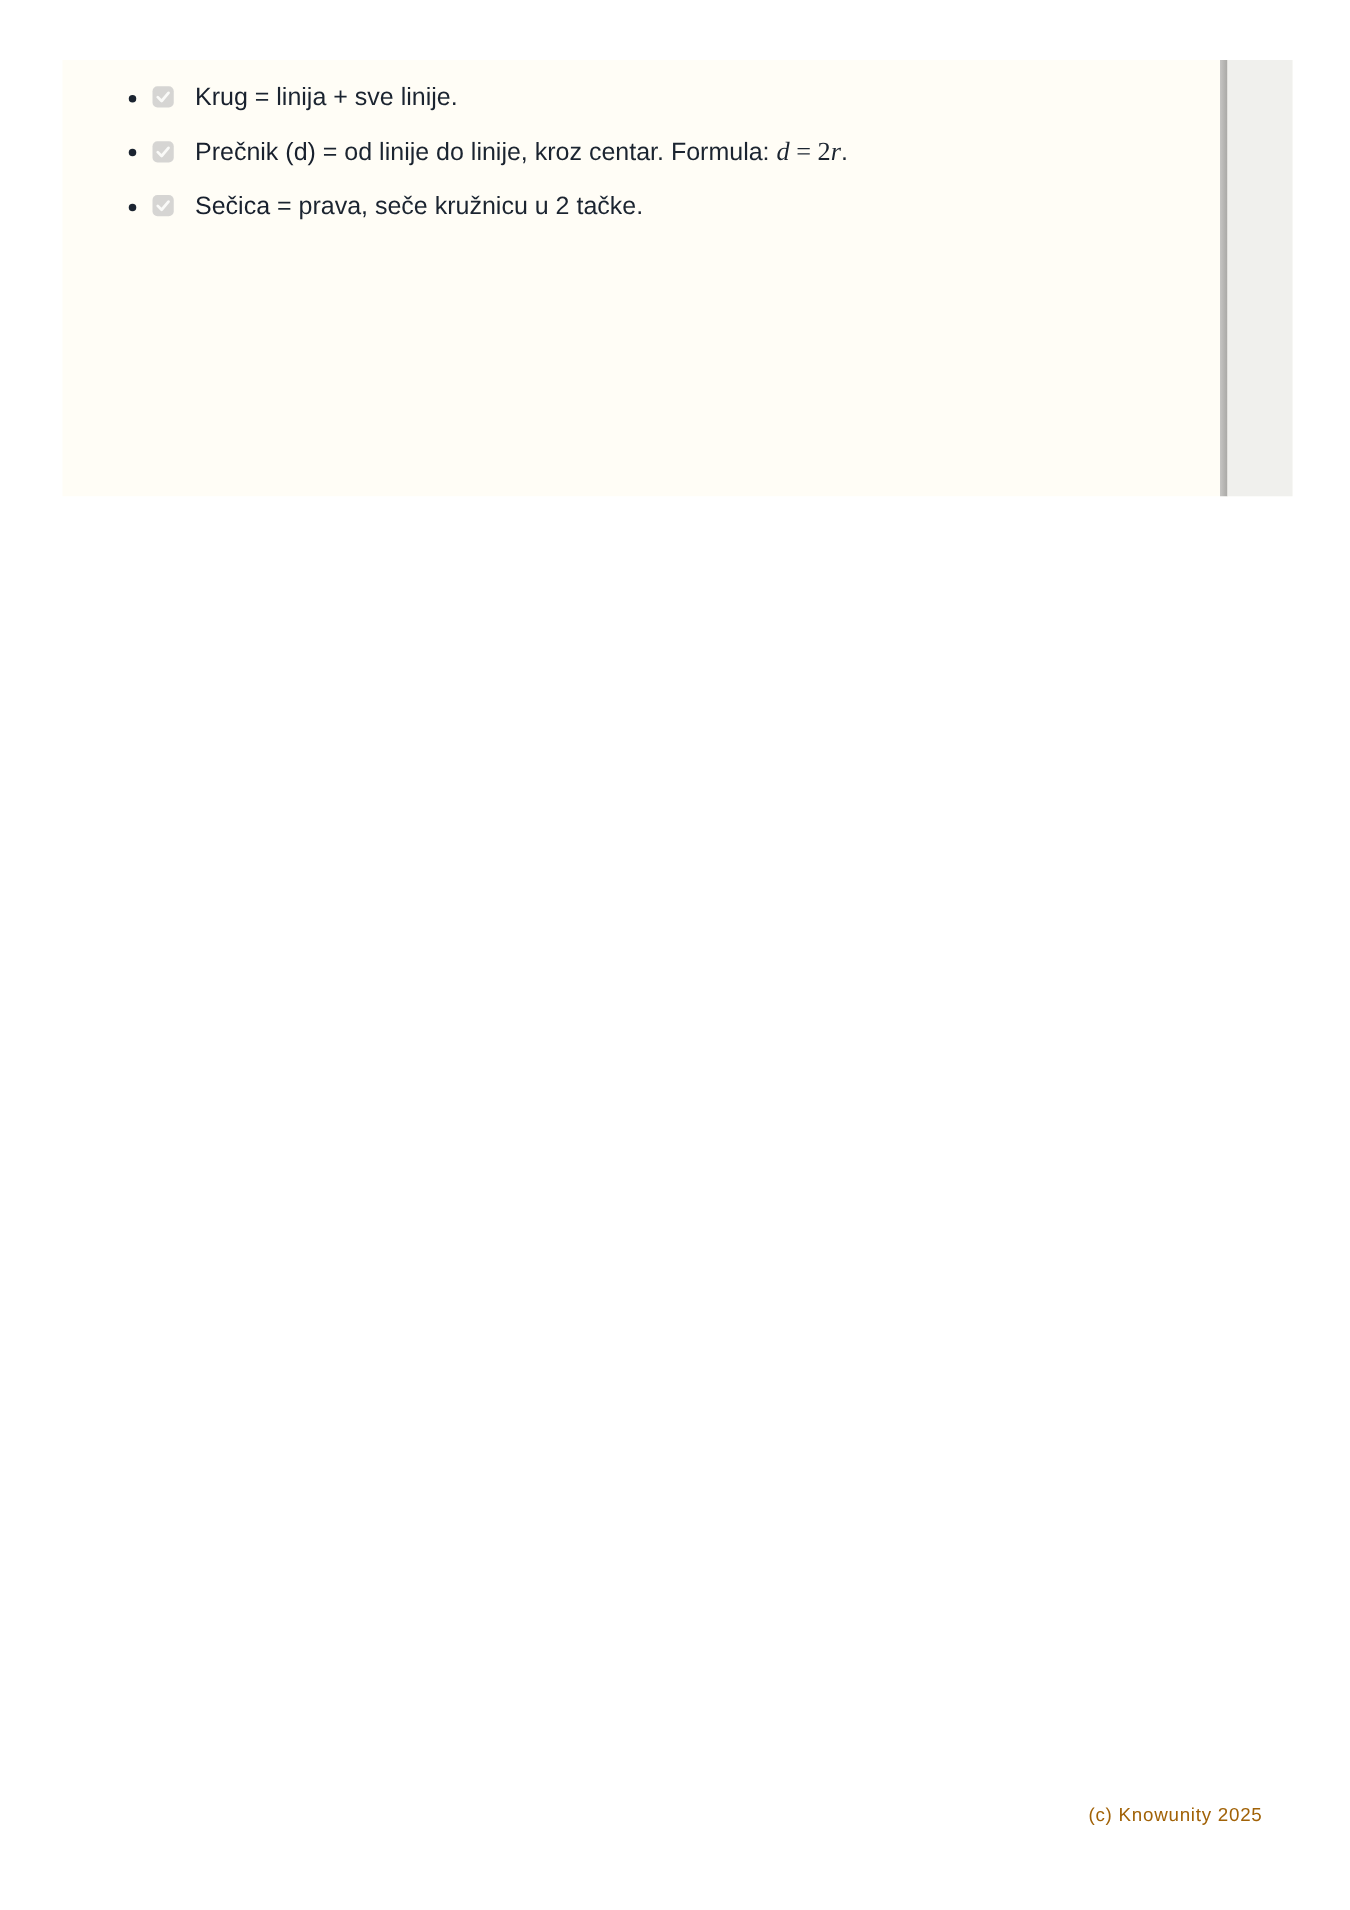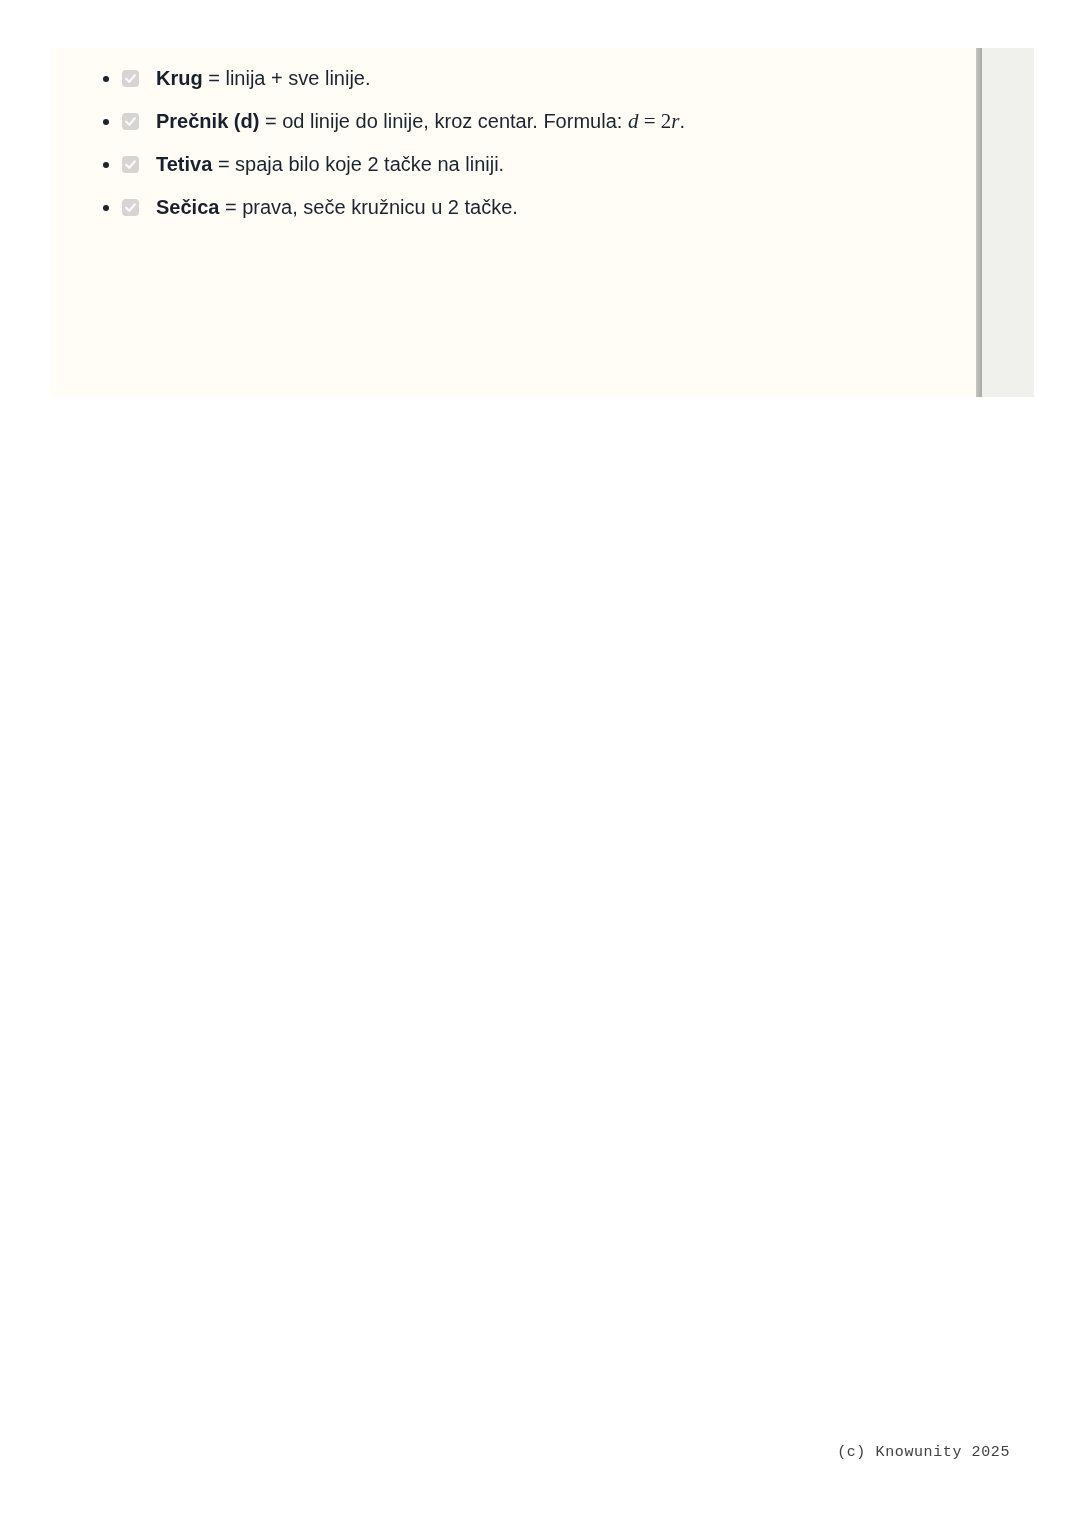--- a/index.html
+++ b/index.html
@@ -73,38 +73,37 @@
     margin-right: 17px;
     vertical-align: -2px;
     position: relative;
   }
   .checkbox svg {
     position: absolute;
     left: 0;
     top: 0;
   }
   .term {
-    font-weight: 700;
+    font-weight: 400;
     color: #18202d;
   }
   .math {
     font-family: "Liberation Serif", serif;
     font-size: 21px;
   }
   .math-var {
     font-style: italic;
   }
   .footer {
     position: absolute;
     top: 1444px;
     right: 70px;
     font-size: 15px;
     letter-spacing: 0.6px;
-    color: #404040;
-    font-family: Liberation Mono, monospace;
+    color: #a16207;
   }
 </style>
 </head>
 <body>
 
 <div class="page">
 
   <div class="card">
 
     <ul class="term-list">
@@ -121,28 +120,20 @@
 
       <li>
         <span class="bullet"></span>
         <div class="li-content">
           <span class="checkbox"><svg width="17" height="17" viewBox="0 0 17 17">
                 <path d="M4.2 8.7 L7.3 11.8 L12.8 5.3" stroke="#fafaf8" stroke-width="2.2" fill="none" stroke-linecap="round" stroke-linejoin="round"></path>
               </svg></span><span class="term">Prečnik (d)</span><span> = od linije do linije, kroz centar. Formula: </span><span class="math math-var">d</span><span class="math"> = 2</span><span class="math math-var">r</span><span>.</span>
         </div>
       </li>
 
-      <li>
-        <span class="bullet"></span>
-        <div class="li-content">
-          <span class="checkbox"><svg width="17" height="17" viewBox="0 0 17 17">
-                <path d="M4.2 8.7 L7.3 11.8 L12.8 5.3" stroke="#fafaf8" stroke-width="2.2" fill="none" stroke-linecap="round" stroke-linejoin="round"></path>
-              </svg></span><span class="term">Tetiva</span><span> = spaja bilo koje 2 tačke na liniji.</span>
-        </div>
-      </li>
 
 
       <li>
         <span class="bullet"></span>
         <div class="li-content">
           <span class="checkbox"><svg width="17" height="17" viewBox="0 0 17 17">
                 <path d="M4.2 8.7 L7.3 11.8 L12.8 5.3" stroke="#fafaf8" stroke-width="2.2" fill="none" stroke-linecap="round" stroke-linejoin="round"></path>
               </svg></span><span class="term">Sečica</span><span> = prava, seče kružnicu u 2 tačke.</span>
         </div>
       </li>

